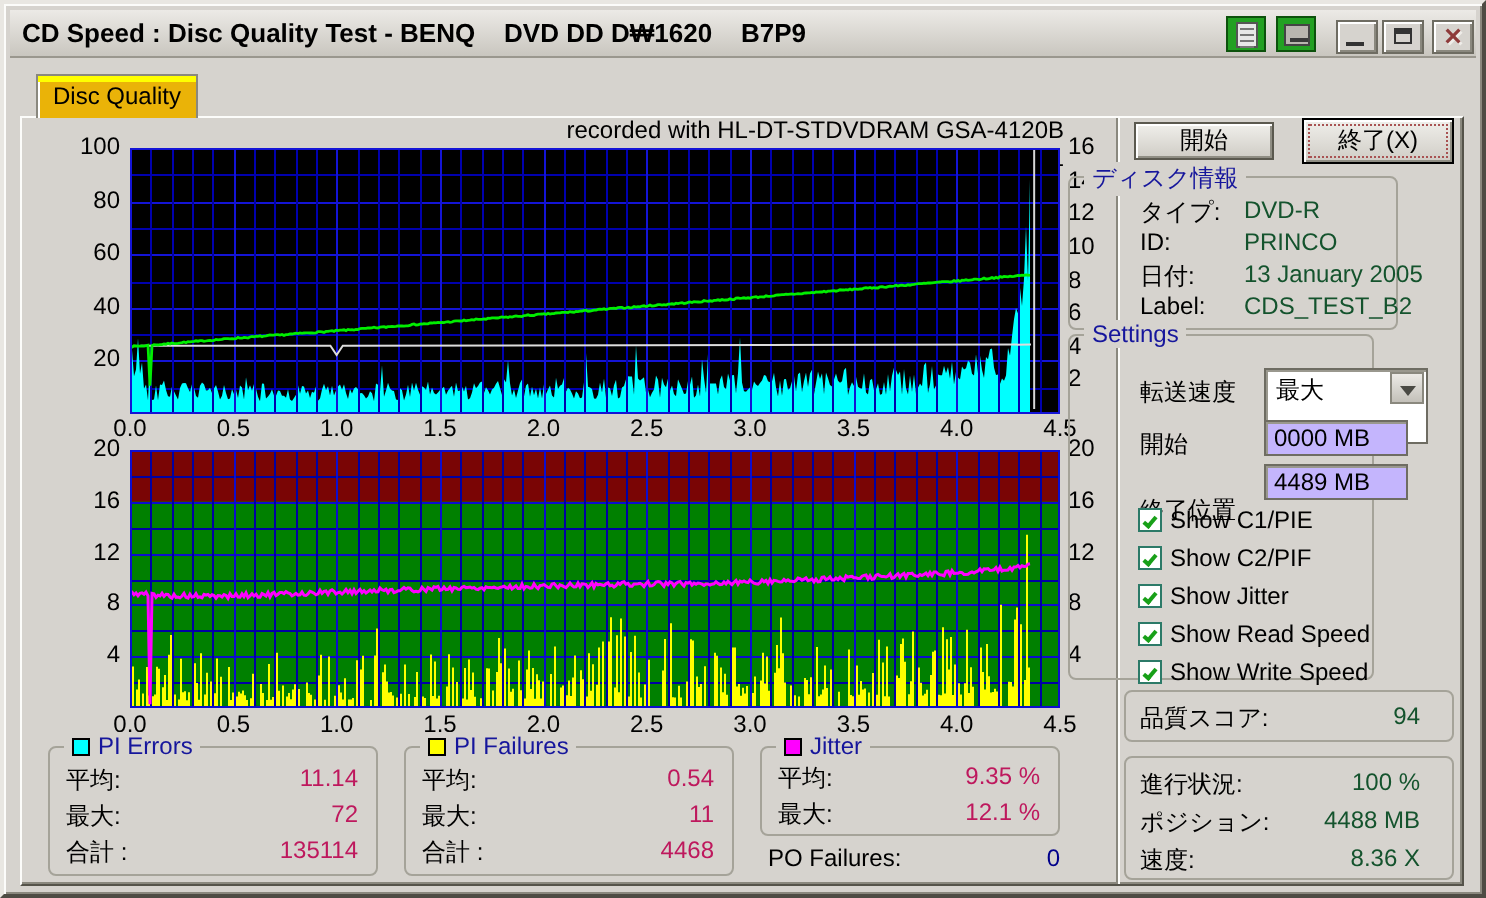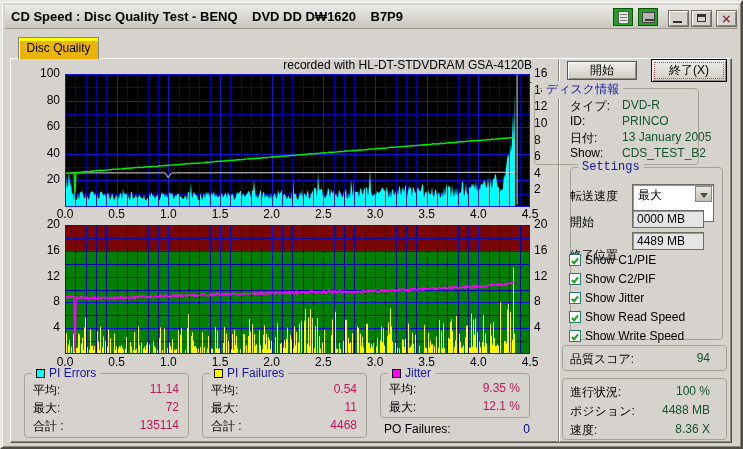--- a/index.html
+++ b/index.html
@@ -86,21 +86,21 @@
     border:1px solid #5b594f; box-shadow: inset 1px 1px 0 #fff, inset -1px -1px 0 #908e84;
     text-align:center; font-size:12px; cursor:default;
   }
   #btn-start { left:565px; top:59px; width:70px; height:19px; line-height:17px; }
   #btn-exit  { left:649px; top:57px; width:76px; height:23px; line-height:21px;
                border:1px solid #000; outline:1px dotted #a85252; outline-offset:-4px; }
   .rlbl { position:absolute; color:#000; }
   .rval { position:absolute; color:#14532d; }
   .rval.ralign { text-align:right; }
 
-  .field { position:absolute; background:#e5e5e5; border:1px solid #6e6c62;
+  .field { position:absolute; background:#c4b5fd; border:1px solid #6e6c62;
            box-shadow: inset 1px 1px 0 #9a988e; padding:1px 4px; font-size:12px; color:#000; }
   .combo { position:absolute; left:630px; top:182px; width:82px; height:38px; background:#fff;
            border:1px solid #6e6c62; box-shadow: inset 1px 1px 0 #9a988e; }
   .combo .txt { position:absolute; left:5px; top:2px; }
   .combo .dd { position:absolute; right:1px; top:1px; width:17px; height:16px;
                background:linear-gradient(#eceae6,#c3c0b9); border:1px solid #8a887e; }
   .combo .dd:after { content:""; position:absolute; left:4px; top:6px;
                border:4px solid transparent; border-top:5px solid #4a4a44; }
 
   .cb { position:absolute; left:567px; width:158px; height:15px; }
@@ -381,24 +381,24 @@
 
   <div class="gbox" style="left:532px; top:86px; width:165px; height:77px;">
     <div class="cap">ディスク情報</div>
   </div>
   <span class="rlbl" style="left:568px; top:96px;">タイプ:</span>
   <span class="rval" style="left:620px; top:96px;">DVD-R</span>
   <span class="rlbl" style="left:568px; top:112px;">ID:</span>
   <span class="rval" style="left:620px; top:112px;">PRINCO</span>
   <span class="rlbl" style="left:568px; top:128px;">日付:</span>
   <span class="rval" style="left:620px; top:128px;">13 January 2005</span>
-  <span class="rlbl" style="left:568px; top:144px;">Show:</span>
+  <span class="rlbl" style="left:568px; top:144px;">Label:</span>
   <span class="rval" style="left:620px; top:144px;">CDS_TEST_B2</span>
 
-  <div class="gbox" style="left:568px; top:165px; width:153px; height:173px;font-family:Liberation Mono, monospace;">
+  <div class="gbox" style="left:532px; top:165px; width:153px; height:173px;">
     <div class="cap">Settings</div>
   </div>
   <span class="rlbl" style="left:568px; top:186px;">転送速度</span>
   <div class="combo">
     <span class="txt">最大</span>
     <span class="dd"></span>
   </div>
   <span class="rlbl" style="left:568px; top:212px;">開始</span>
   <div class="field" style="left:630px; top:208px; width:72px; height:18px;">0000 MB</div>
   <span class="rlbl" style="left:568px; top:245px;">終了位置</span>

